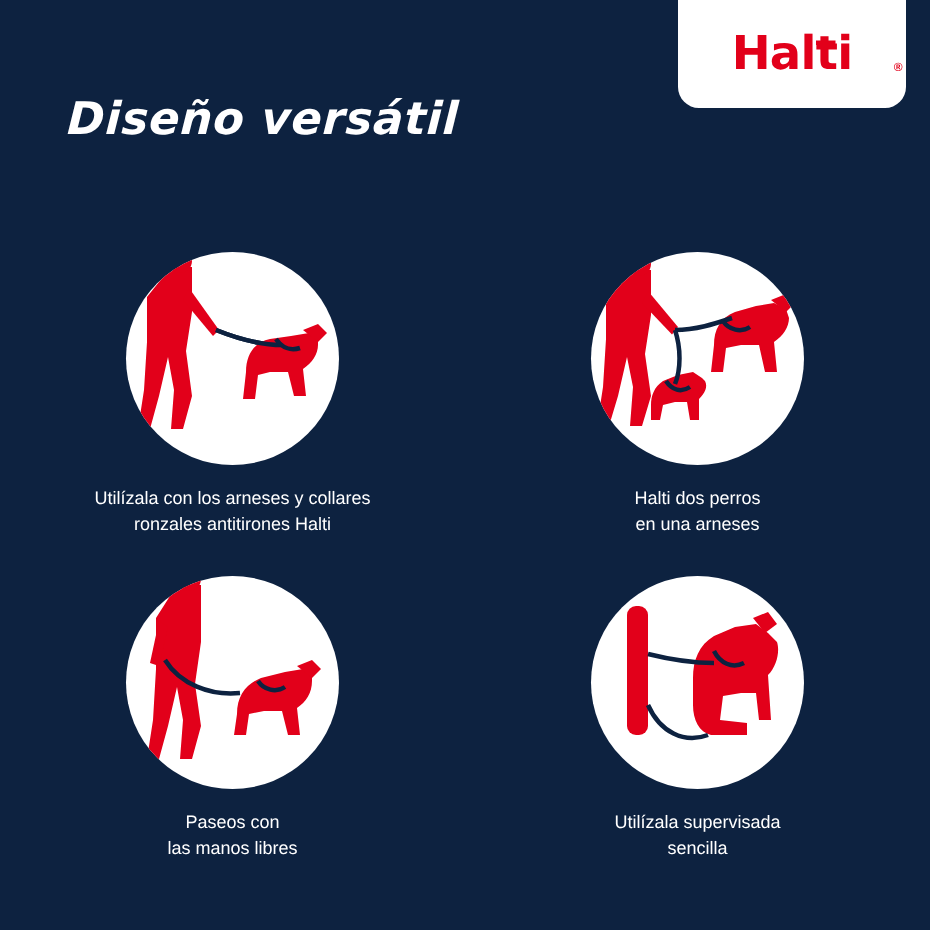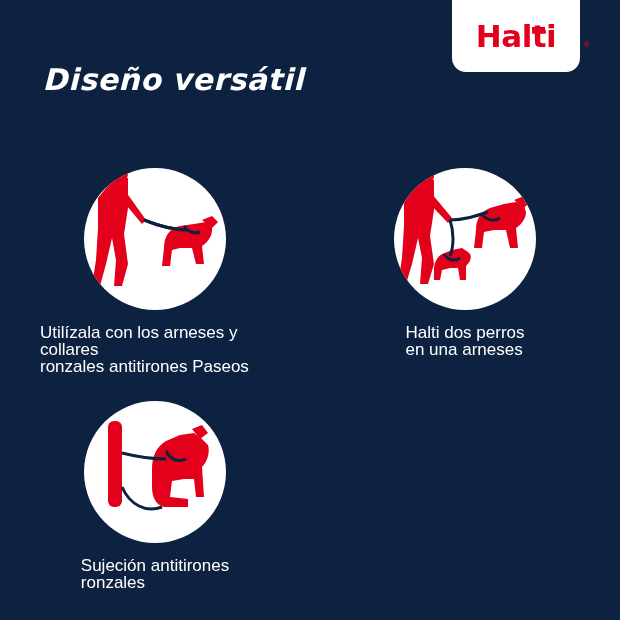--- a/index.html
+++ b/index.html
@@ -18,21 +18,21 @@
     position: relative;
     width: 620px;
     height: 620px;
   }
 
   
   .brand-badge {
     position: absolute;
     top: 0;
     left: 452px;
-    width: 128px;
+    width: 152px;
     height: 72px;
     background: #ffffff;
     border-bottom-left-radius: 14px;
     border-bottom-right-radius: 14px;
     display: flex;
     align-items: center;
     justify-content: center;
   }
   .brand-wordmark {
     position: relative;
@@ -98,23 +98,23 @@
     overflow: hidden;
     position: relative;
     display: block;
   }
   .circle svg {
     display: block;
   }
   .caption {
     margin-top: 14px;
     color: #ffffff;
-    font-size: 17px;
+    font-size: 12px;
     line-height: 17px;
-    text-align: left;
+    text-align: center;
     max-width: 230px;
   }
   .caption div {
     display: block;
   }
 </style>
 </head>
 <body>
 
 <div class="page">
@@ -146,21 +146,21 @@
             <path d="M118 52 L128 48 L134 54 L128 60 Z"></path>
           </g>
           <g stroke="#0d2240" stroke-width="3" fill="none">
             <path d="M60 52 C75 58 90 62 104 62"></path>
             <path d="M100 58 C104 64 110 66 116 64"></path>
           </g>
         </svg>
       </div>
       <div class="caption">
         <div>Utilízala con los arneses y collares</div>
-        <div>ronzales antitirones Paseos</div>
+        <div>ronzales antitirones Halti</div>
       </div>
     </div>
 
     <div class="cell">
       <div class="circle">
         <svg width="142" height="142" viewBox="0 0 142 142">
           <g fill="#e2001a">
 
             <path d="M26 12 L40 12 L40 42 L36 68 L40 96 L34 116 L26 116 L28 90 L24 70 L18 96 L12 116 L4 116 L8 90 L10 58 L10 32 Z"></path>
             <path d="M38 26 L58 50 L54 55 L34 34 Z"></path>
@@ -178,38 +178,61 @@
             <path d="M50 86 C54 92 60 94 66 90"></path>
           </g>
         </svg>
       </div>
       <div class="caption">
         <div>Halti dos perros</div>
         <div>en una arneses</div>
       </div>
     </div>
 
+    <div class="cell">
+      <div class="circle">
+        <svg width="142" height="142" viewBox="0 0 142 142">
+          <g fill="#e2001a">
+
+            <path d="M34 6 L50 6 L50 44 L46 72 L50 100 L44 122 L36 122 L38 96 L34 74 L28 100 L22 122 L14 122 L18 96 L20 62 L20 28 Z"></path>
+            <path d="M22 30 L16 58 L22 60 L28 34 Z"></path>
+            <circle cx="42" cy="2" r="8"></circle>
+
+            <path d="M124 66 L118 62 L106 64 L90 68 C80 72 74 80 74 92 L72 106 L80 106 L82 92 L92 90 L104 90 L108 106 L116 106 L114 88 C120 84 124 78 124 70 Z"></path>
+            <path d="M114 60 L124 56 L130 62 L124 68 Z"></path>
+          </g>
+          <g stroke="#0d2240" stroke-width="3" fill="none">
+            <path d="M26 56 C36 72 56 80 76 78"></path>
+            <path d="M88 70 C92 76 100 78 106 74"></path>
+          </g>
+        </svg>
+      </div>
+      <div class="caption">
+        <div>Paseos con</div>
+        <div>las manos libres</div>
+      </div>
+    </div>
 
     <div class="cell">
       <div class="circle">
         <svg width="142" height="142" viewBox="0 0 142 142">
           <g fill="#e2001a">
 
             <rect x="24" y="20" width="14" height="86" rx="6"></rect>
 
             <path d="M118 38 L110 32 L96 34 L82 40 C72 46 68 56 68 68 L68 86 C68 96 72 104 80 106 L104 106 L104 98 L86 96 L88 80 L100 78 L110 78 L112 96 L120 96 L118 66 C124 60 126 50 124 44 Z"></path>
             <path d="M108 28 L118 24 L124 32 L116 38 Z"></path>
           </g>
           <g stroke="#0d2240" stroke-width="3" fill="none">
             <path d="M38 52 C54 56 70 58 82 58"></path>
             <path d="M82 50 C86 58 94 62 102 58"></path>
             <path d="M38 86 C46 104 62 112 78 106"></path>
           </g>
         </svg>
       </div>
       <div class="caption">
-        <div>Sujeción antitirones</div>
-        <div>ronzales</div>
+        <div>Utilízala supervisada</div>
+        <div>sencilla</div>
       </div>
     </div>
 
   </div>
 </div>
 
 </body></html>

